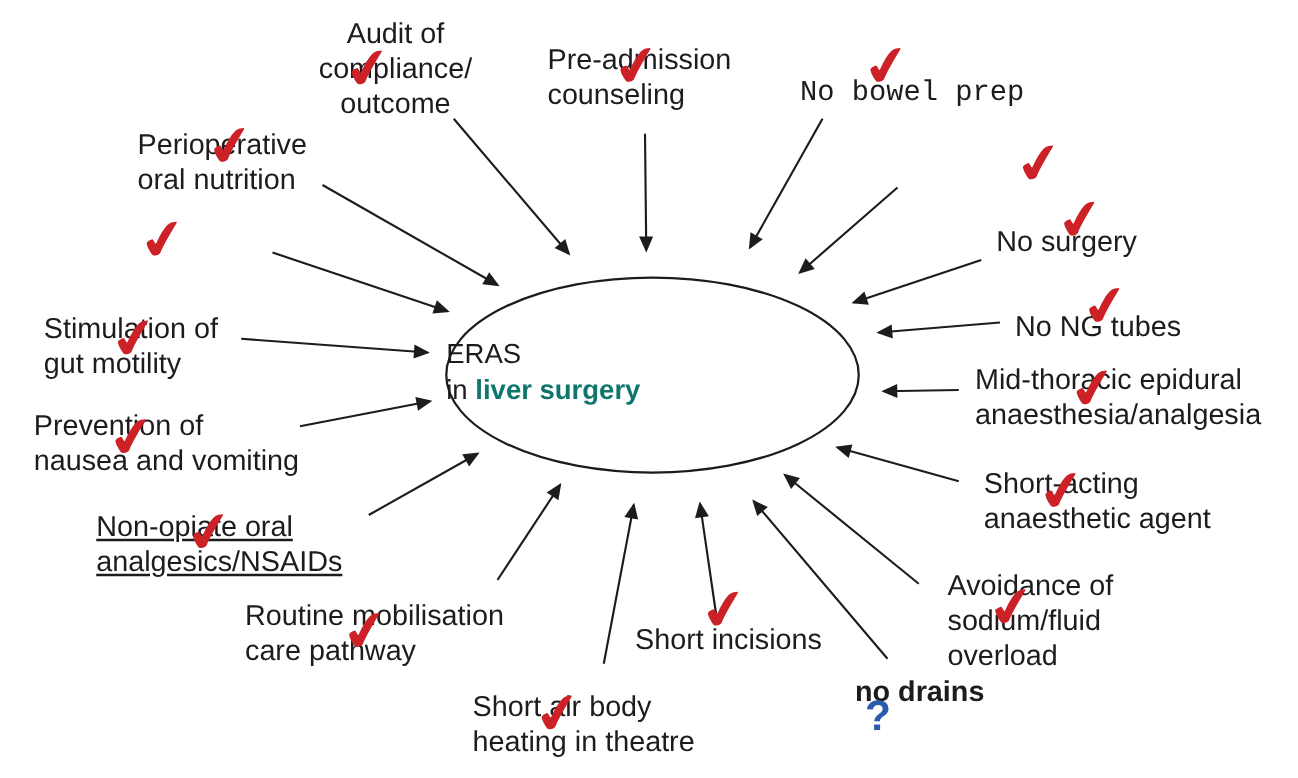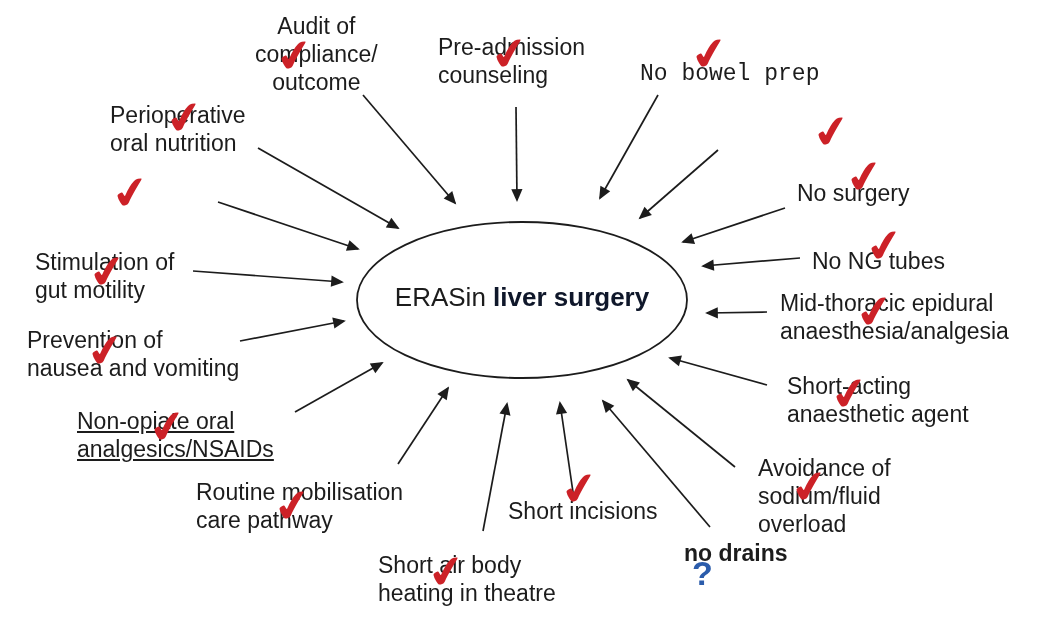--- a/index.html
+++ b/index.html
@@ -8,24 +8,24 @@
     font-family:"Liberation Sans","DejaVu Sans",sans-serif;color:#1c1c1c;
   }
   svg.layer{position:absolute;left:0;top:0;width:1038px;height:622px;}
   .label{
     position:absolute;font-size:23px;line-height:28px;white-space:pre-line;
     color:#1c1c1c;letter-spacing:0;
   }
   .label.bold{font-weight:bold;}
   .center-label{
     position:absolute;left:357px;top:222px;width:330px;height:156px;
-    display:flex;flex-direction:row;align-items:center;justify-content:center;
-    font-size:26px;line-height:29px;padding-bottom:6px;box-sizing:border-box;text-align:center;
+    display:flex;flex-direction:column;align-items:flex-start;justify-content:center;
+    font-size:22px;line-height:29px;padding-bottom:6px;box-sizing:border-box;text-align:center;
   }
-  .center-label .blue{color:#0f172a;font-weight:bold;}
+  .center-label .blue{color:#0f766e;font-weight:bold;}
   .check{
     position:absolute;color:#cc2127;font-size:44px;line-height:44px;font-weight:bold;
     transform:rotate(-10deg);font-family:"DejaVu Sans",sans-serif;pointer-events:none;
   }
   .qmark{
     position:absolute;color:#2b5cab;font-size:34px;line-height:34px;font-weight:bold;
   }
   
   .l0{left:255px;top:12px;text-align:center;}    
   .l1{left:438px;top:33px;}    

